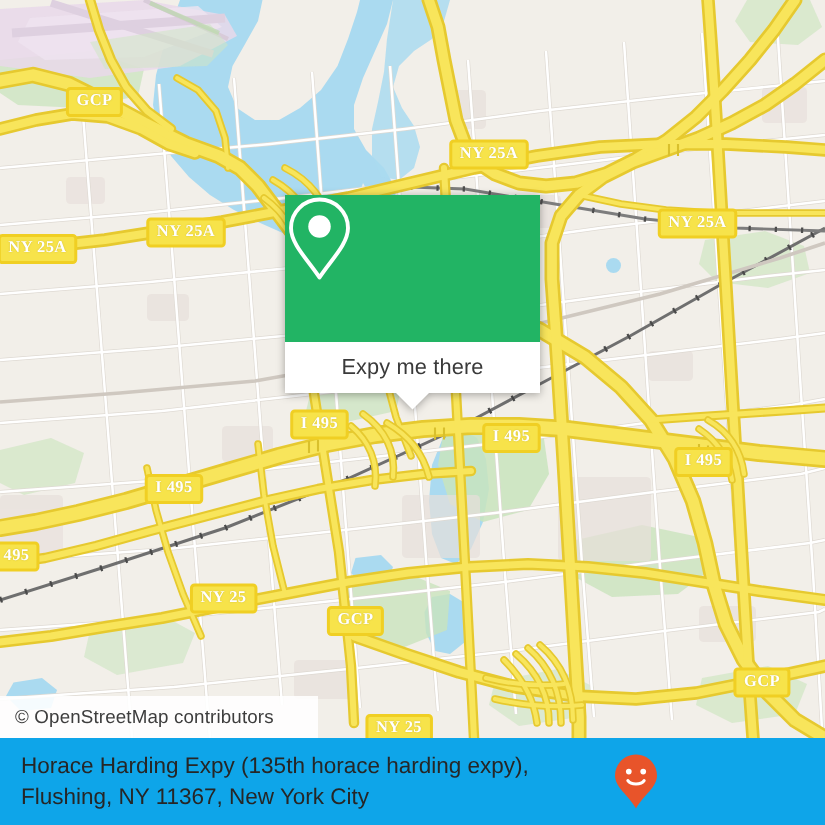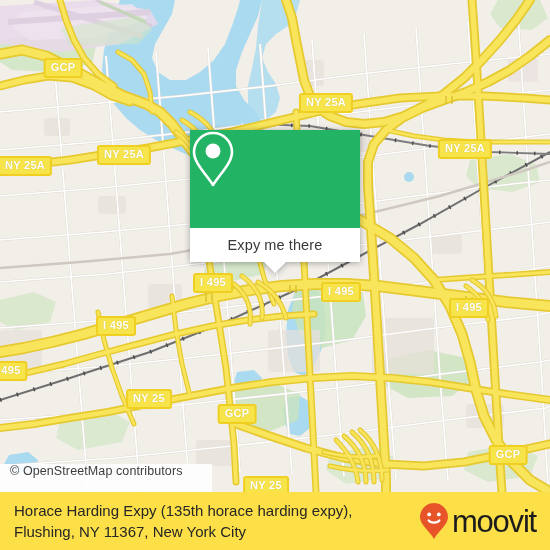--- a/index.html
+++ b/index.html
@@ -8,40 +8,40 @@
 
   
   #map{position:absolute;left:0;top:0;width:550px;height:492px;overflow:hidden;background:#f2efe9;}
   #map svg{position:absolute;left:0;top:0;display:block;}
 
   
   .shield{position:absolute;transform:translate(-50%,-50%);
     background:#f7e34a;border:2px solid #f0cf23;border-radius:3px;
     color:#ffffff;font-size:11px;font-weight:bold;letter-spacing:.3px;
     padding:1px 5px 2px 5px;line-height:13px;white-space:nowrap;
-    text-shadow:0 0 1px rgba(120,100,0,.35);font-family:Liberation Sans, sans-serif;}
+    text-shadow:0 0 1px rgba(120,100,0,.35);font-family:Liberation Serif, serif;}
 
   
   #popup{position:absolute;left:190px;top:130px;width:170px;
          filter:drop-shadow(0 1px 3px rgba(0,0,0,.33));}
   #popup-img{height:98px;background:#22b464;display:flex;align-items:center;justify-content:center;}
   #popup-foot{height:34px;background:#fff;display:flex;align-items:center;justify-content:center;}
   #popup-foot span{font-size:14.5px;color:#3a3a3a;letter-spacing:.1px;}
   #popup-tail{position:absolute;left:50%;top:132px;transform:translateX(-50%);
      width:0;height:0;border-left:11px solid transparent;border-right:11px solid transparent;
      border-top:11px solid #fff;}
 
   
   #attrib{position:absolute;left:0;top:464px;height:28px;width:212px;
-     background:rgba(255,255,255,.88);display:flex;align-items:flex-start;}
+     background:rgba(255,255,255,.88);display:flex;align-items:center;}
   #attrib span{font-size:12.5px;color:#3d3d3d;padding-left:10px;letter-spacing:.1px;}
 
   
-  #footer{position:absolute;left:0;top:492px;width:550px;height:58px;background:#fde047;
-     display:flex;align-items:center;justify-content:space-between;padding:0 14px;box-sizing:border-box;}
+  #footer{position:absolute;left:0;top:492px;width:550px;height:58px;background:#0ea5e9;
+     display:flex;align-items:center;padding:0 14px;box-sizing:border-box;}
   #footer-title{font-size:15px;color:#262626;line-height:21px;max-width:395px;}
   #brand{display:flex;align-items:center;gap:3px;}
   #brand-word{font-size:31px;color:#1c1c1c;letter-spacing:-1.2px;line-height:31px;font-weight:normal;}
 </style>
 </head>
 <body>
 
 <div id="root">
 
   <div id="map">
@@ -347,16 +347,15 @@
 
   <div id="footer">
     <div id="footer-title">Horace Harding Expy (135th horace harding expy), Flushing, NY 11367, New York City</div>
     <div id="brand">
       <svg width="30" height="38" viewBox="0 0 30 38">
         <path d="M15 1 C7.3 1 1 7.3 1 15 C1 23 10 28 15 37 C20 28 29 23 29 15 C29 7.3 22.7 1 15 1 Z" fill="#e8542a"></path>
         <circle cx="10.2" cy="12.4" r="1.9" fill="#ffffff"></circle>
         <circle cx="19.8" cy="12.4" r="1.9" fill="#ffffff"></circle>
         <path d="M9.6 18.4 C11.6 21.4 18.4 21.4 20.4 18.4" fill="none" stroke="#ffffff" stroke-width="2.1" stroke-linecap="round"></path>
       </svg>
-      <span id="brand-word">moovit</span>
     </div>
   </div>
 </div>
 
 </body></html>

